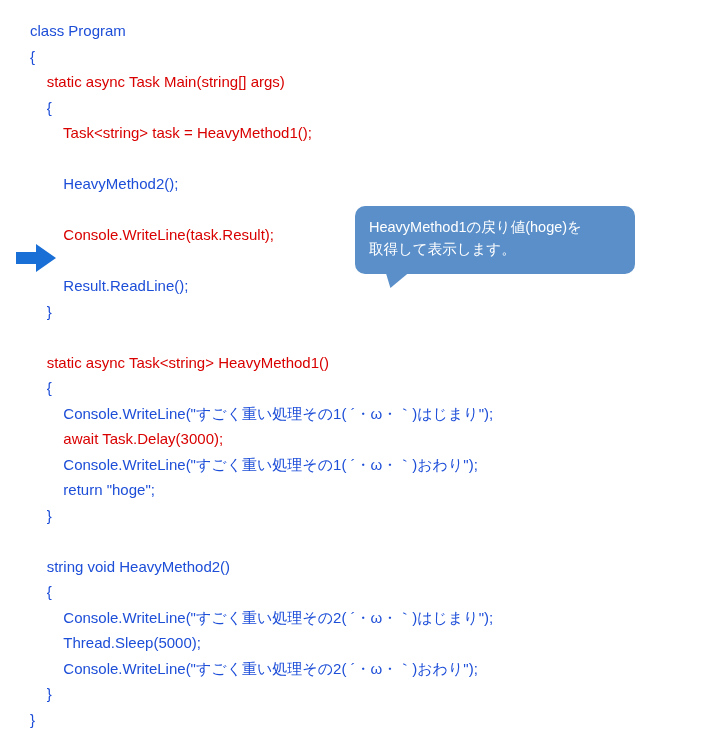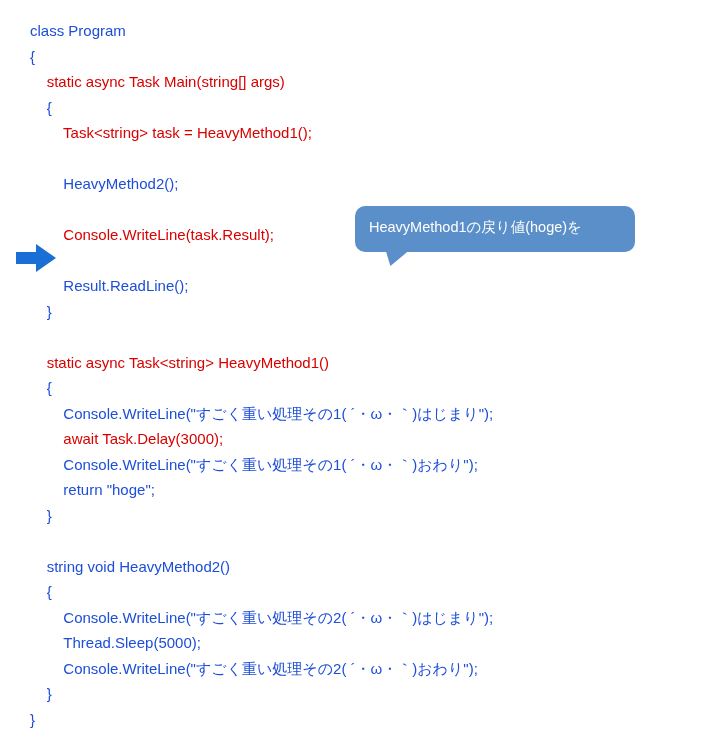--- a/index.html
+++ b/index.html
@@ -89,13 +89,14 @@
 <span class="blk">}</span></div>
 
 <div class="arrow">
   <svg width="40" height="28" viewBox="0 0 40 28">
     <polygon points="0,8 20,8 20,0 40,14 20,28 20,20 0,20" fill="#1a6fd6"></polygon>
   </svg>
 </div>
 
 <div class="callout">
   <div>HeavyMethod1の戻り値(hoge)を</div>
+  <div>取得して表示します。</div>
 </div>
 
 </body></html>

